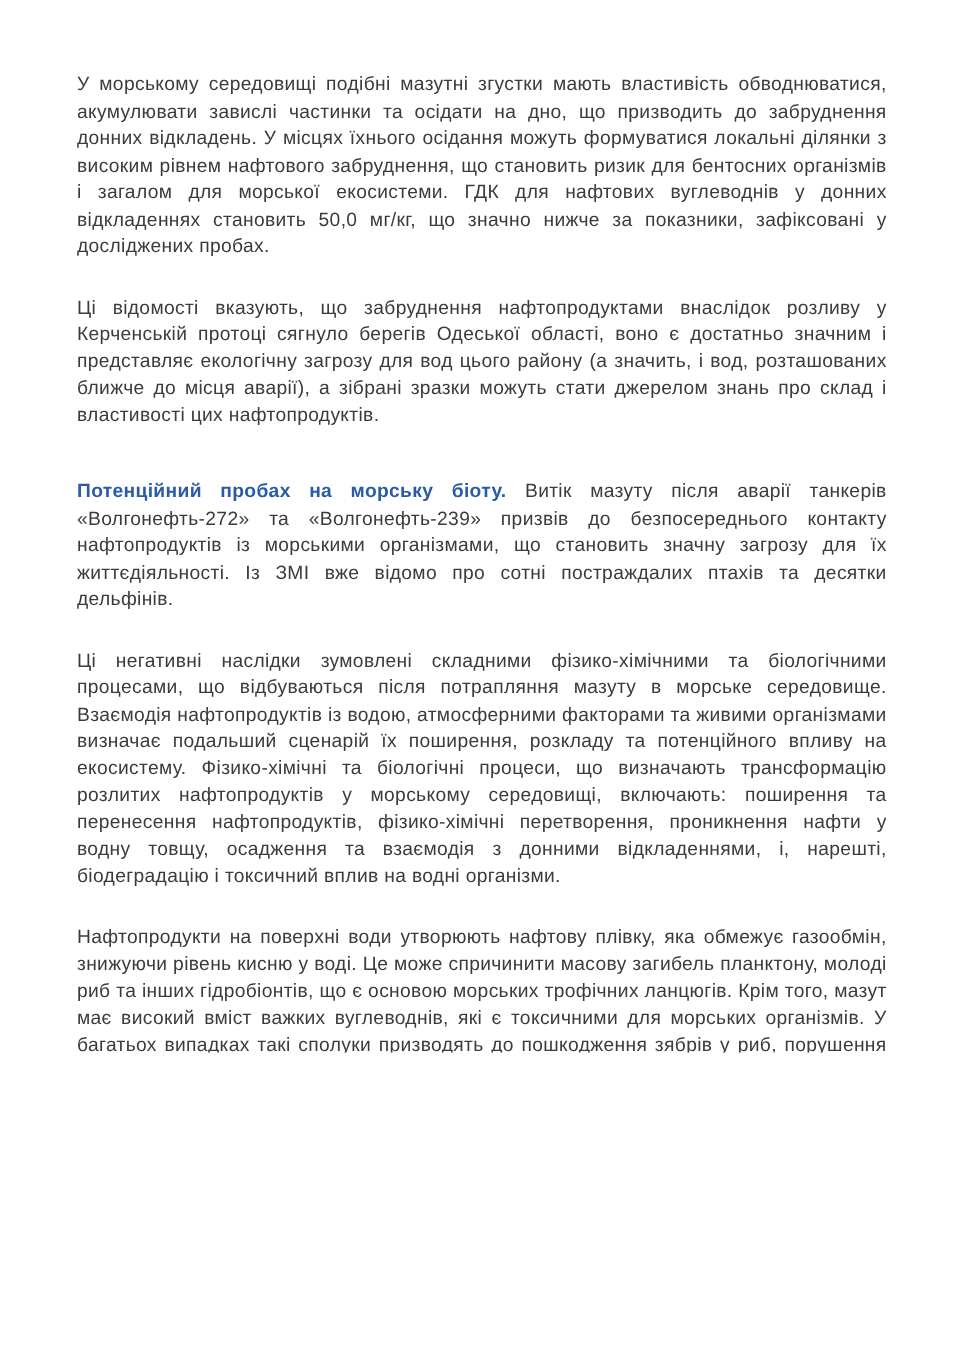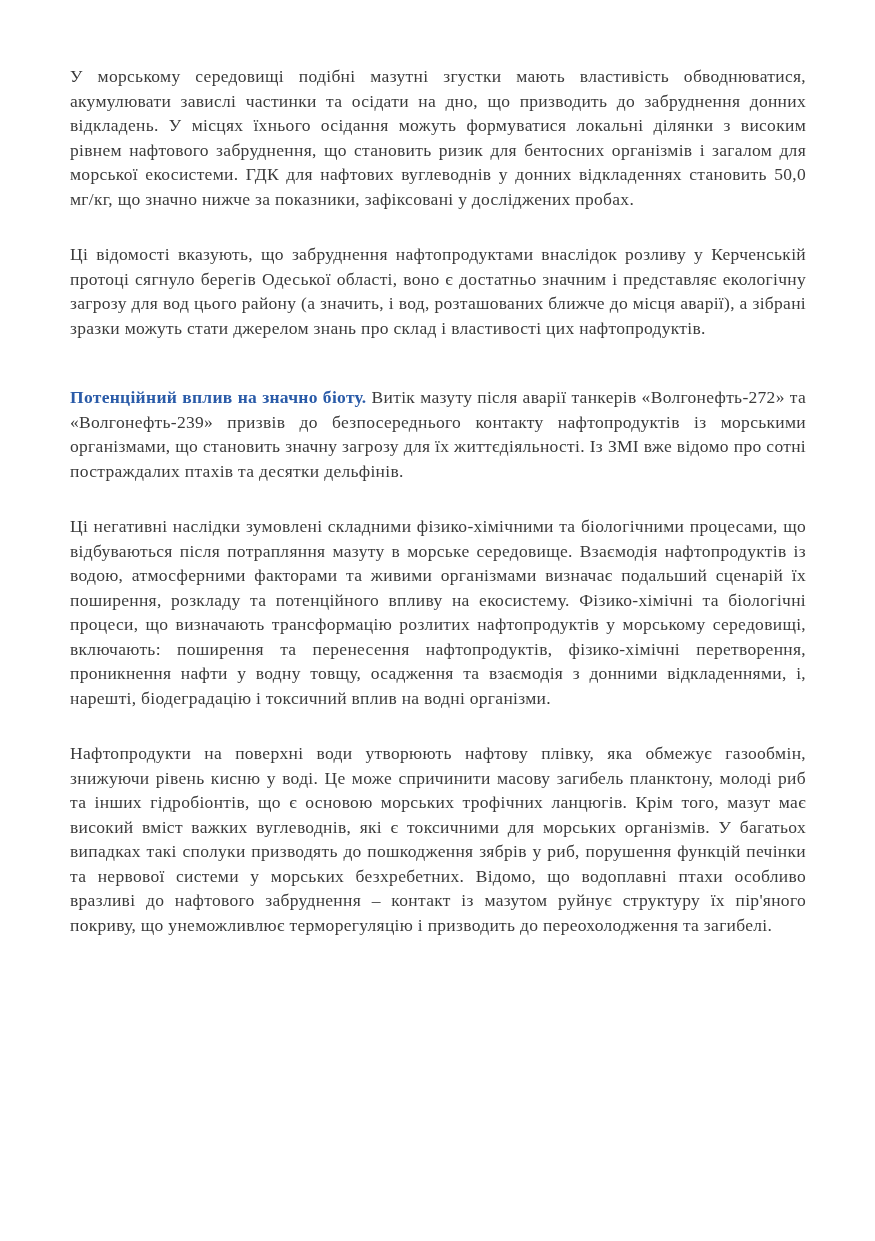--- a/index.html
+++ b/index.html
@@ -5,21 +5,21 @@
   html, body {
     margin: 0;
     padding: 0;
     background: #ffffff;
   }
   .page {
     position: relative;
     width: 875px;
     height: 957px;
     background: #ffffff;
-    font-family: Liberation Serif, serif;
+    font-family: Liberation Sans, sans-serif;
     overflow: hidden;
   }
   .content {
     position: absolute;
     left: 70px;
     top: 64px;
     width: 736px;
   }
   .content p {
     margin: 0 0 31px 0;
@@ -48,20 +48,20 @@
   }
 </style>
 </head>
 <body>
 
 <div class="page">
   <div class="content">
     <p>У морському середовищі подібні мазутні згустки мають властивість обводнюватися, акумулювати завислі частинки та осідати на дно, що призводить до забруднення донних відкладень. У місцях їхнього осідання можуть формуватися локальні ділянки з високим рівнем нафтового забруднення, що становить ризик для бентосних організмів і загалом для морської екосистеми. ГДК для нафтових вуглеводнів у донних відкладеннях становить 50,0 мг/кг, що значно нижче за показники, зафіксовані у досліджених пробах.</p>
     <p>Ці відомості вказують, що забруднення нафтопродуктами внаслідок розливу у Керченській протоці сягнуло берегів Одеської області, воно є достатньо значним і представляє екологічну загрозу для вод цього району (а значить, і вод, розташованих ближче до місця аварії), а зібрані зразки можуть стати джерелом знань про склад і властивості цих нафтопродуктів.</p>
     <p class="section">
-      <span class="section-heading">Потенційний вплив на значно біоту.</span>
+      <span class="section-heading">Потенційний пробах на морську біоту.</span>
       <span>Витік мазуту після аварії танкерів «Волгонефть-272» та «Волгонефть-239» призвів до безпосереднього контакту нафтопродуктів із морськими організмами, що становить значну загрозу для їх життєдіяльності. Із ЗМІ вже відомо про сотні постраждалих птахів та десятки дельфінів.</span>
     </p>
     <p>Ці негативні наслідки зумовлені складними фізико-хімічними та біологічними процесами, що відбуваються після потрапляння мазуту в морське середовище. Взаємодія нафтопродуктів із водою, атмосферними факторами та живими організмами визначає подальший сценарій їх поширення, розкладу та потенційного впливу на екосистему. Фізико-хімічні та біологічні процеси, що визначають трансформацію розлитих нафтопродуктів у морському середовищі, включають: поширення та перенесення нафтопродуктів, фізико-хімічні перетворення, проникнення нафти у водну товщу, осадження та взаємодія з донними відкладеннями, і, нарешті, біодеградацію і токсичний вплив на водні організми.</p>
     <p>Нафтопродукти на поверхні води утворюють нафтову плівку, яка обмежує газообмін, знижуючи рівень кисню у воді. Це може спричинити масову загибель планктону, молоді риб та інших гідробіонтів, що є основою морських трофічних ланцюгів. Крім того, мазут має високий вміст важких вуглеводнів, які є токсичними для морських організмів. У багатьох випадках такі сполуки призводять до пошкодження зябрів у риб, порушення функцій печінки та нервової системи у морських безхребетних. Відомо, що водоплавні птахи особливо вразливі до нафтового забруднення – контакт із мазутом руйнує структуру їх пір'яного покриву, що унеможливлює терморегуляцію і призводить до переохолодження та загибелі.</p>
   </div>
   <div class="page-number">31</div>
 </div>
 
 </body></html>

